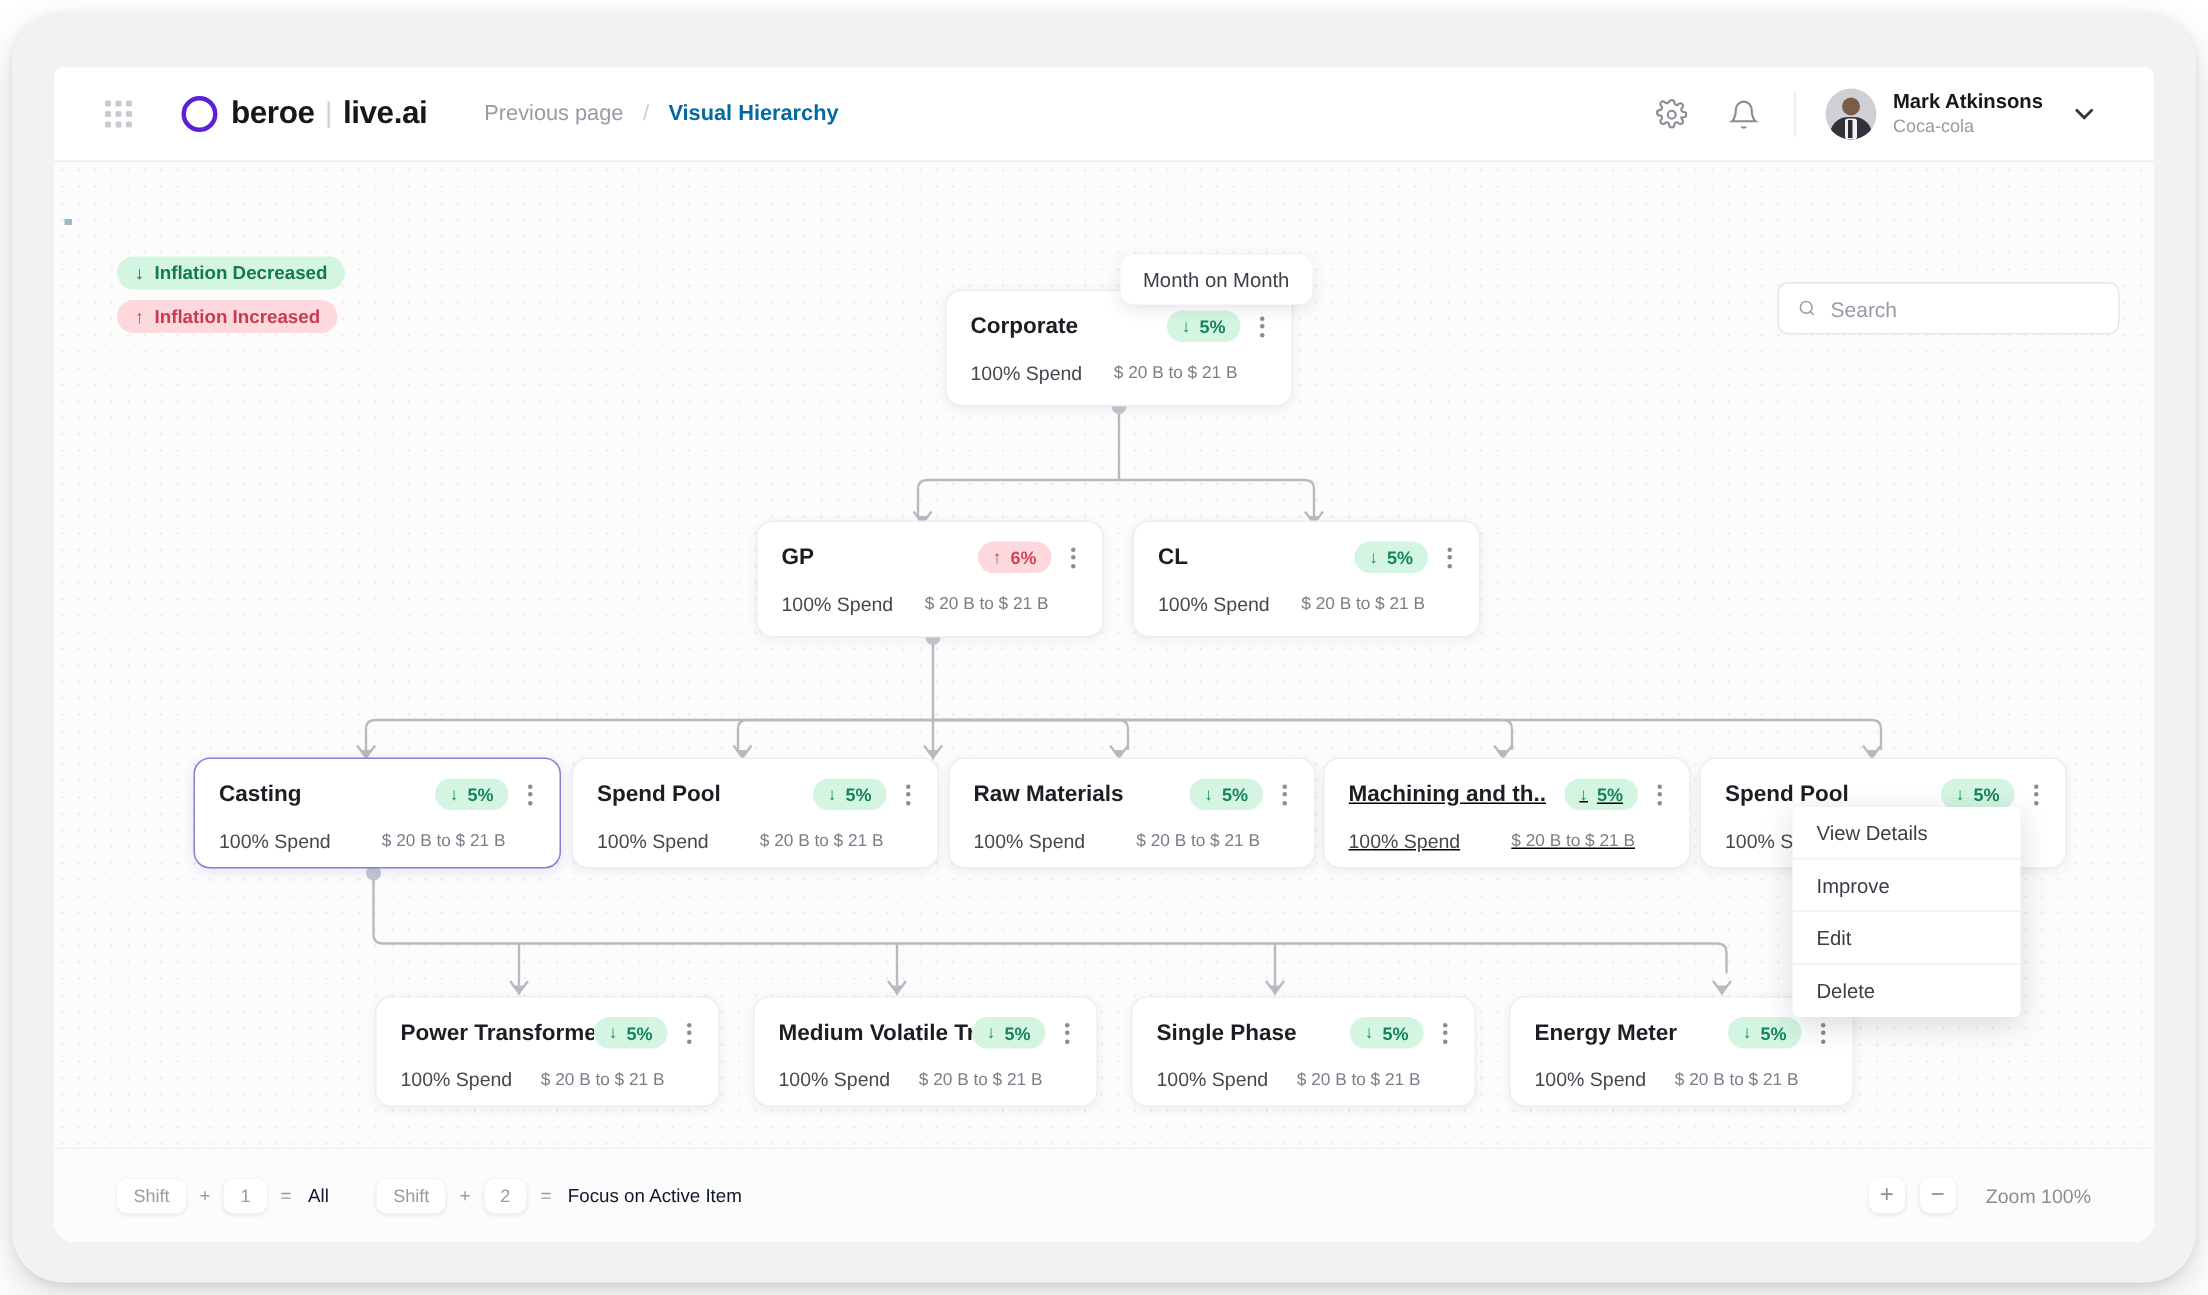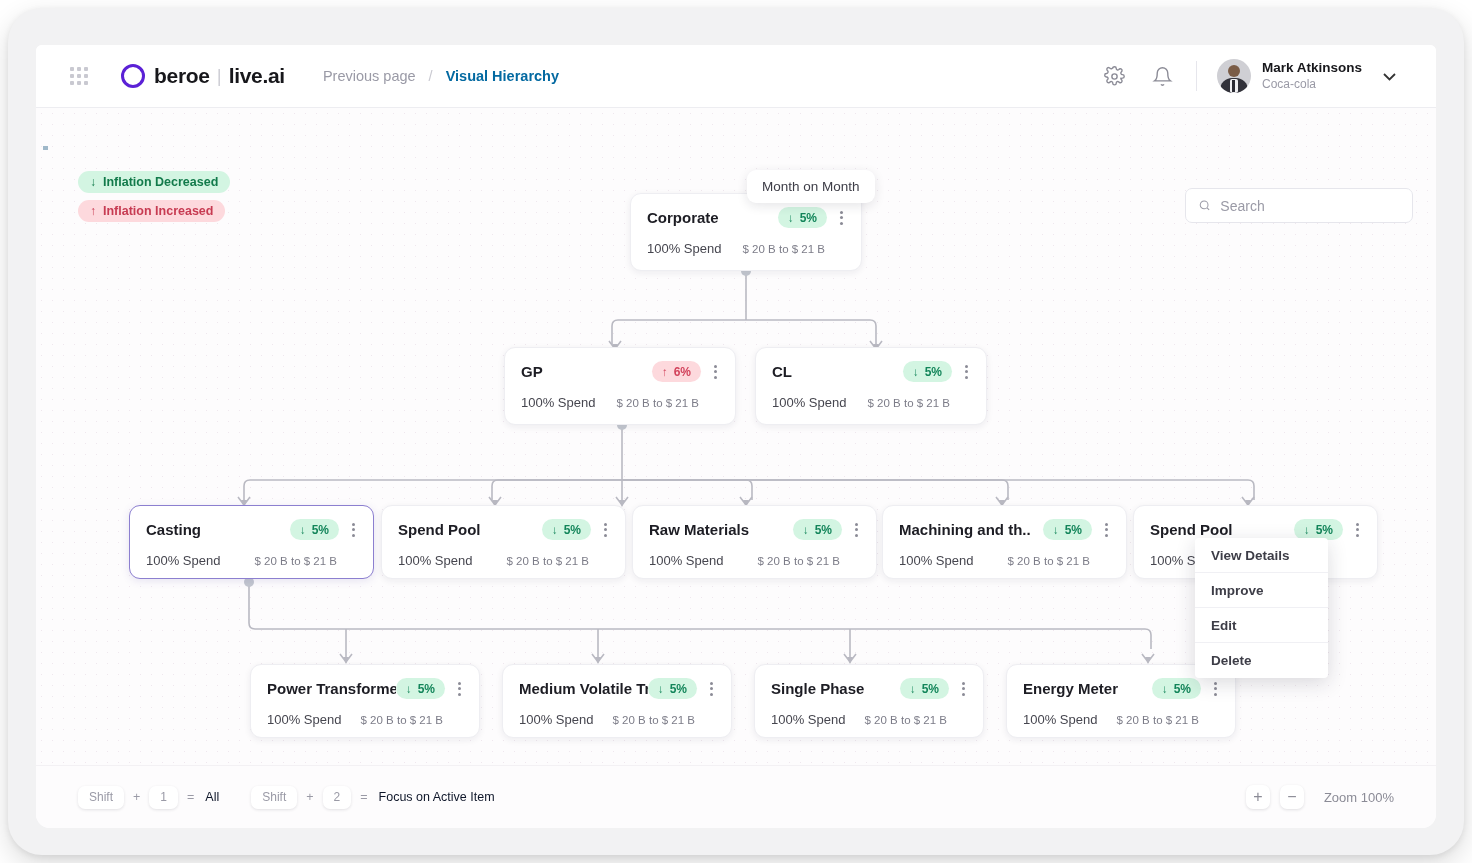--- a/index.html
+++ b/index.html
@@ -115,21 +115,21 @@
   .sz-l3   { width:245px; height:74px; }
   .sz-l4   { width:230px; height:74px; }
 
   
   .tip { position:absolute; background:#ffffff; border-radius:9px;
     box-shadow:0 3px 11px rgba(30,30,50,.11); padding:9px 15px;
     font-size:13.5px; color:#3d3d47; white-space:nowrap; }
 
   
   .ctxmenu { position:absolute; background:#fff; border-radius:4px;
-    box-shadow:0 5px 20px rgba(30,30,50,.16); width:133px; overflow:hidden;font-weight:bold;}
+    box-shadow:0 5px 20px rgba(30,30,50,.16); width:152px; overflow:hidden;}
   .ctx-item { height:35px; display:flex; align-items:center; padding:0 16px;
     font-size:13.5px; color:#3d3d47; cursor:pointer; border-bottom:1px solid #f0f0f4;}
   .ctx-item:last-child { border-bottom:0; }
 
   
   #footer { position:absolute; left:0; top:720px; width:1400px; height:63px;
     background:#fdfcfd; display:flex; align-items:center;
     border-top:1px solid #f3f1f4;}
   .keys { display:flex; align-items:center; margin-left:42px; }
   .kbd { background:#fff; border-radius:7px; box-shadow:0 1px 3px rgba(30,30,50,.12);
@@ -394,21 +394,21 @@
               <i></i>
             </span>
         </div>
         <div class="n-row2">
           <span class="n-spend">100% Spend</span>
           <span class="n-range">$ 20 B to $ 21 B</span>
         </div>
       </div>
 
 
-      <div class="node sz-l3" style="left:846px; top:397px;">
+      <div class="node sz-l3" style="left:846px; top:397px;text-decoration:underline;">
         <div class="n-row1">
           <span class="n-title">Machining and th..</span>
           <span class="n-badge b-dec">
             <span class="b-ar">↓</span>
             <span>5%</span>
           </span>
           <span class="kebab">
               <i></i>
               <i></i>
               <i></i>

